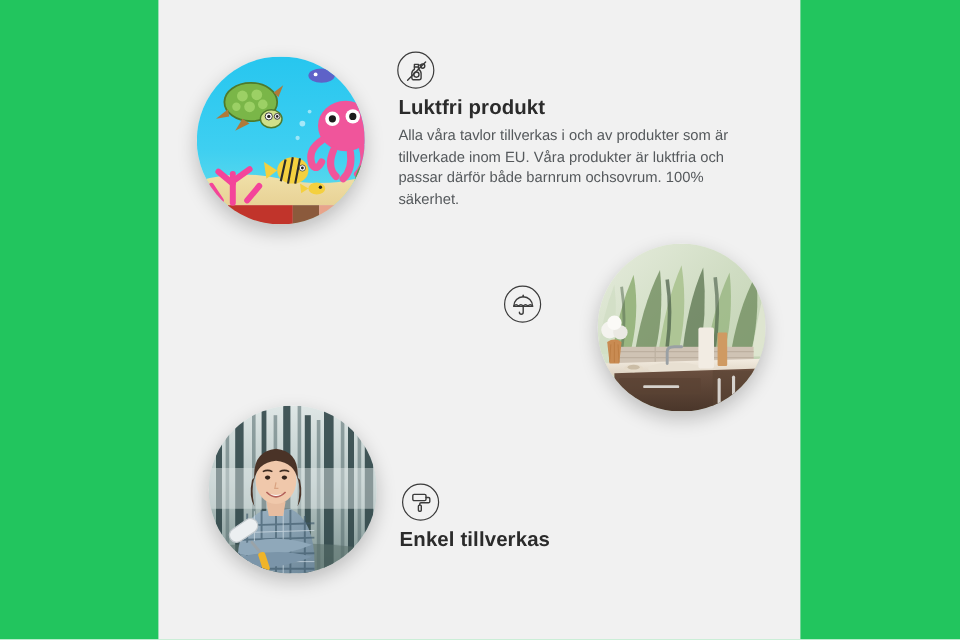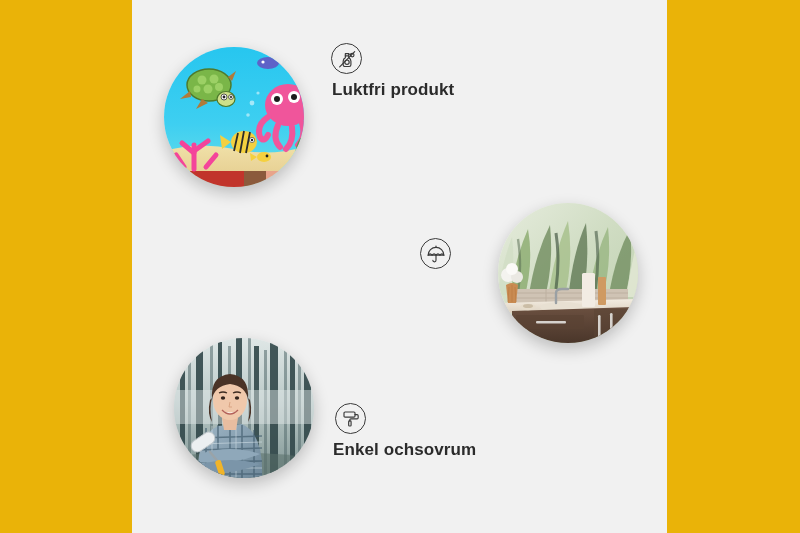--- a/index.html
+++ b/index.html
@@ -6,21 +6,21 @@
   html, body {
     margin: 0; padding: 0;
     width: 800px; height: 533px;
     background: #ffffff;
     font-family: "Liberation Sans", sans-serif;
     overflow: hidden;
   }
   #stage {
     position: relative;
     width: 800px; height: 533px;
-    background: #eab308;
+    background: #22c55e;
   }
   
   .panel {
     position: absolute;
     left: 132px; top: 0;
     width: 535px; height: 533px;
     background: #f1f1f1;
   }
 
   
@@ -166,20 +166,21 @@
         <path d="M10 8.2V5.6h4.1v2.6"></path>
         <path d="M14.1 6.3h2.4v2.2"></path>
         <path d="M18.3 5.2a2.1 2.1 0 1 1 0 4.2 2.1 2.1 0 0 1 0-4.2z"></path>
         <circle cx="12" cy="15.8" r="2.6"></circle>
         <path d="M3.2 21.4 L21.2 3.1"></path>
       </svg>
     </div>
 
     <div class="f-text align-left" style="left:332px; top:80px; width:290px;">
       <div class="f-title">Luktfri produkt</div>
+      <div class="f-body">Alla våra tavlor tillverkas i och av produkter som är tillverkade inom EU. Våra produkter är luktfria och passar därför både barnrum ochsovrum. 100% säkerhet.</div>
     </div>
   </div>
 
   <div class="feature">
 
     <div class="photo" style="left:498px; top:203px; width:140px; height:140px;">
       <svg viewBox="0 0 140 140" preserveAspectRatio="xMidYMid slice">
         <defs>
           <linearGradient id="wall" x1="0" y1="0" x2="1" y2="1">
             <stop offset="0%" stop-color="#e6ecdd"></stop>
@@ -354,17 +355,17 @@
 
     <div class="icon-circle" style="left:335px; top:403px;">
       <svg width="20" height="20" viewBox="0 0 24 24" fill="none" stroke="#3b3b3b" stroke-width="1.4" stroke-linecap="round" stroke-linejoin="round">
         <rect x="3.6" y="3.6" width="13.2" height="6.2" rx="1.3"></rect>
         <path d="M16.8 6.7h2.5a1.3 1.3 0 0 1 1.3 1.3v2.6a1.3 1.3 0 0 1-1.3 1.3h-7.5a1.3 1.3 0 0 0-1.3 1.3v1.1"></path>
         <rect x="9.2" y="14.3" width="2.9" height="6.1" rx="1"></rect>
       </svg>
     </div>
 
     <div class="f-text align-left" style="left:333px; top:440px; width:260px;">
-      <div class="f-title">Enkel ochsovrum</div>
+      <div class="f-title">Enkel tillverkas</div>
     </div>
   </div>
 
 </div>
 
 </body></html>

